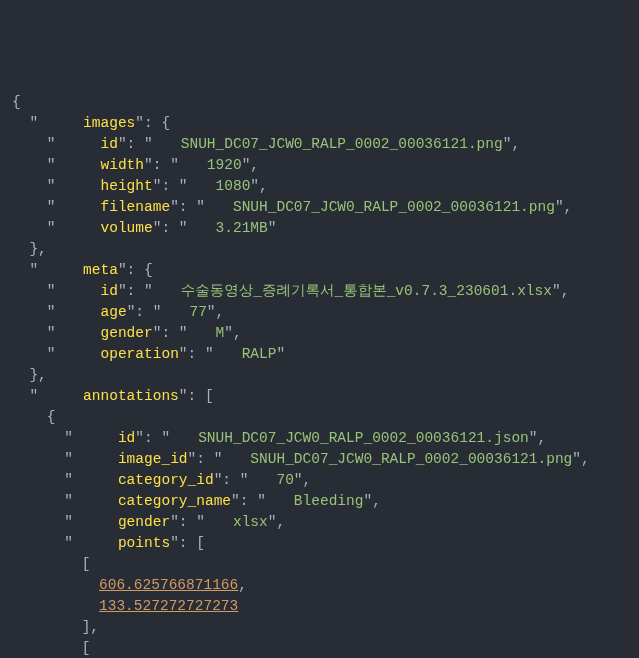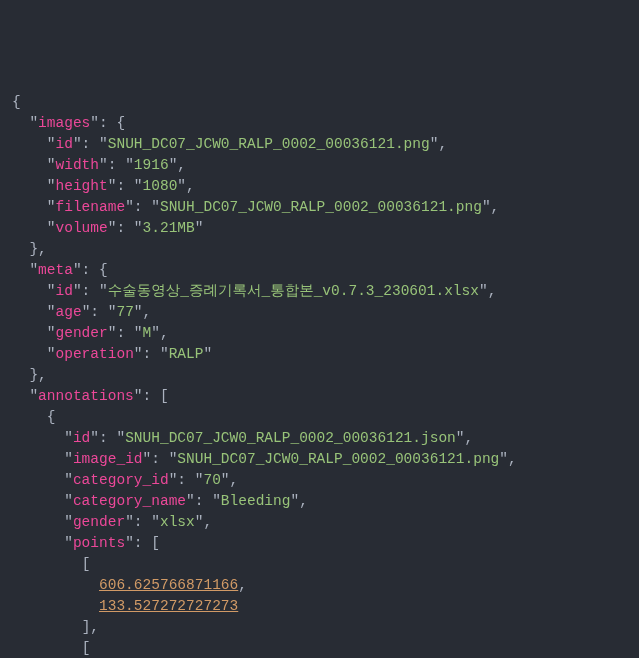--- a/index.html
+++ b/index.html
@@ -6,34 +6,34 @@
     background: #282c34;
     margin: 0;
     padding: 8px 12px;
     font-family: Consolas, "Courier New", monospace;
     font-size: 14.5px;
     line-height: 1.45;
     color: #abb2bf;
     white-space: pre;
   }
   .p  { color: #abb2bf; }             
-  .k  { color: #ec4899; }             
-  .s  { color: #98c379; }             
+  .k  { color: #fde047; margin-left: 45px; }             
+  .s  { color: #98c379; margin-left: 28px; }             
   .n  { color: #d19a66; text-decoration: underline; }
   #code { outline: none; }
 </style>
 </head>
 <body>
 
 
 
 <div id="code"><span class="p">{</span>
   <span class="p">"</span><span class="k">images</span><span class="p">": {</span>
     <span class="p">"</span><span class="k">id</span><span class="p">": "</span><span class="s">SNUH_DC07_JCW0_RALP_0002_00036121.png</span><span class="p">",</span>
-    <span class="p">"</span><span class="k">width</span><span class="p">": "</span><span class="s">1916</span><span class="p">",</span>
+    <span class="p">"</span><span class="k">width</span><span class="p">": "</span><span class="s">1920</span><span class="p">",</span>
     <span class="p">"</span><span class="k">height</span><span class="p">": "</span><span class="s">1080</span><span class="p">",</span>
     <span class="p">"</span><span class="k">filename</span><span class="p">": "</span><span class="s">SNUH_DC07_JCW0_RALP_0002_00036121.png</span><span class="p">",</span>
     <span class="p">"</span><span class="k">volume</span><span class="p">": "</span><span class="s">3.21MB</span><span class="p">"</span>
   <span class="p">},</span>
   <span class="p">"</span><span class="k">meta</span><span class="p">": {</span>
     <span class="p">"</span><span class="k">id</span><span class="p">": "</span><span class="s">수술동영상_증례기록서_통합본_v0.7.3_230601.xlsx</span><span class="p">",</span>
     <span class="p">"</span><span class="k">age</span><span class="p">": "</span><span class="s">77</span><span class="p">",</span>
     <span class="p">"</span><span class="k">gender</span><span class="p">": "</span><span class="s">M</span><span class="p">",</span>
     <span class="p">"</span><span class="k">operation</span><span class="p">": "</span><span class="s">RALP</span><span class="p">"</span>
   <span class="p">},</span>

